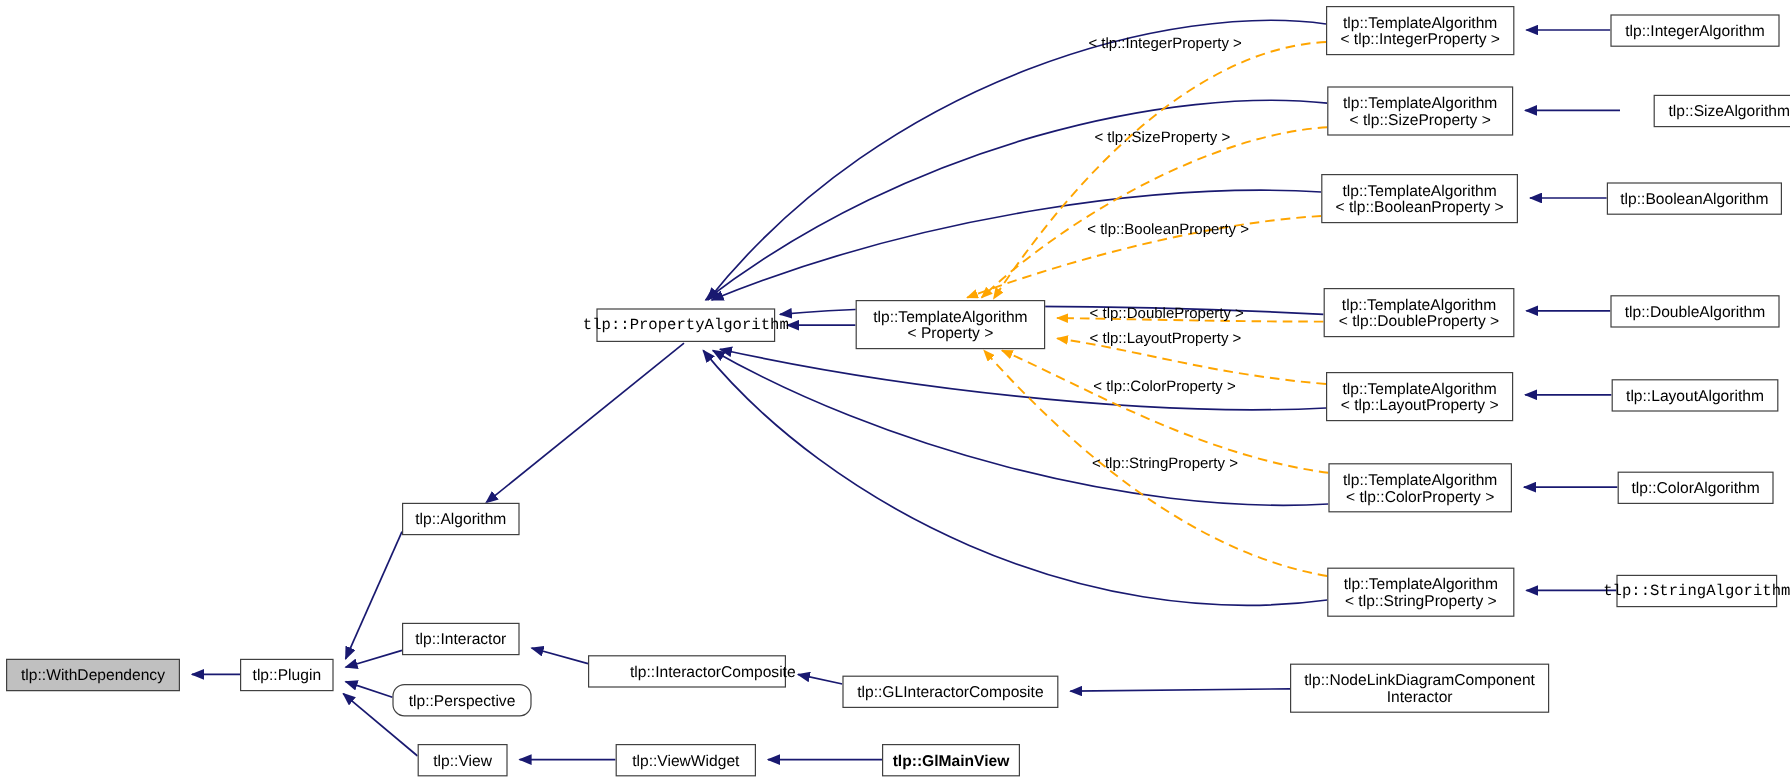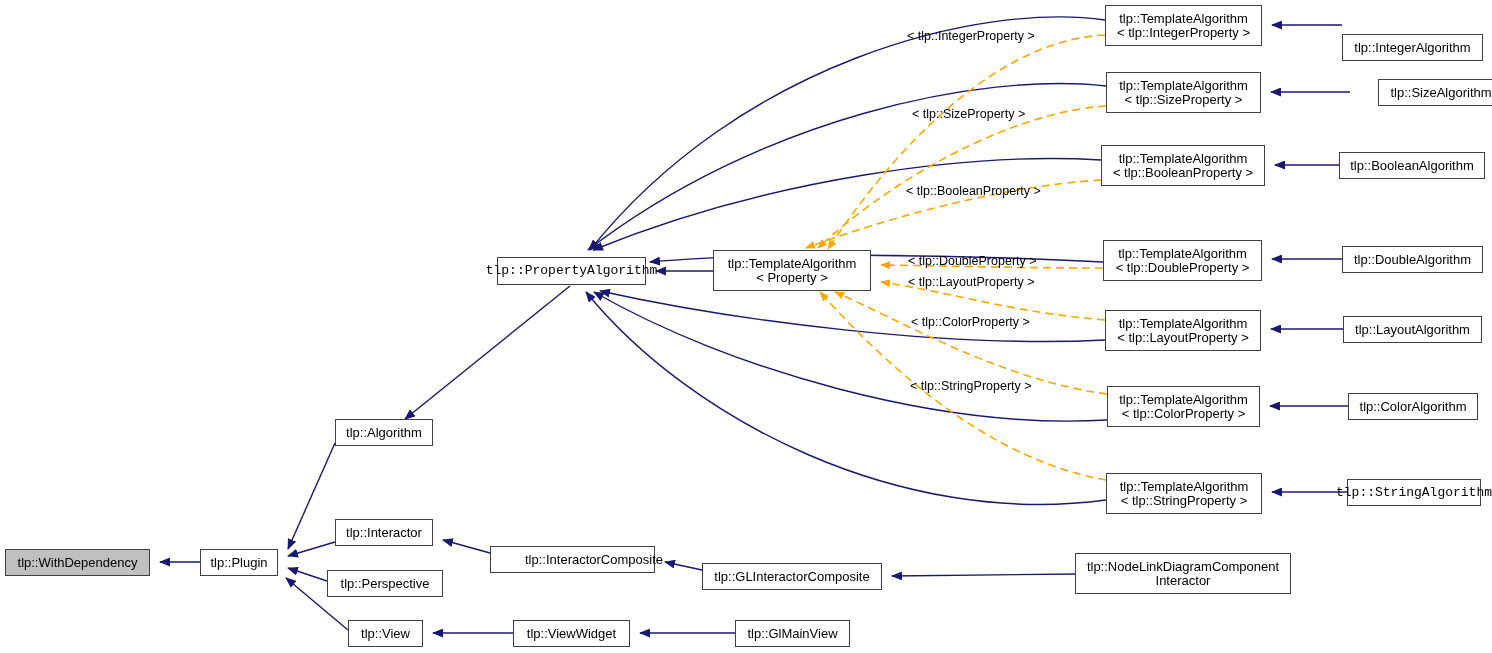--- a/index.html
+++ b/index.html
@@ -107,37 +107,37 @@
         <path d="M 1107,394 C 1000,380 900,320 835,292" fill="none" stroke="#ffa500" stroke-width="1.6" stroke-dasharray="8,5" marker-end="url(#arrow-template)"></path>
         <path d="M 1106,480 C 990,460 890,370 820,292" fill="none" stroke="#ffa500" stroke-width="1.6" stroke-dasharray="8,5" marker-end="url(#arrow-template)"></path>
       </g>
   </svg>
 
   <div id="nodes-layer">
       <div class="node highlight" style="left: 5px; top: 549px; width: 145px; height: 27px;"><span>tlp::WithDependency</span></div>
       <div class="node" style="left: 200px; top: 549px; width: 78px; height: 27px;"><span>tlp::Plugin</span></div>
       <div class="node" style="left: 335px; top: 419px; width: 98px; height: 27px;"><span>tlp::Algorithm</span></div>
       <div class="node" style="left: 335px; top: 519px; width: 98px; height: 27px;"><span>tlp::Interactor</span></div>
-      <div class="node" style="left: 327px; top: 570px; width: 116px; height: 27px;"><span>tlp::Perspective</span></div>
+      <div class="node" style="left: 327px; top: 570px; width: 116px; height: 27px; border-radius: 10px;"><span>tlp::Perspective</span></div>
       <div class="node" style="left: 348px; top: 620px; width: 75px; height: 27px;"><span>tlp::View</span></div>
       <div class="node" style="left: 497px; top: 257px; width: 149px; height: 28px; font-family: Liberation Mono, monospace;"><span>tlp::PropertyAlgorithm</span></div>
       <div class="node" style="left: 490px; top: 546px; width: 165px; height: 27px; padding-left: 43px;"><span>tlp::InteractorComposite</span></div>
       <div class="node" style="left: 513px; top: 620px; width: 117px; height: 27px;"><span>tlp::ViewWidget</span></div>
       <div class="node" style="left: 713px; top: 250px; width: 158px; height: 41px;"><span>tlp::TemplateAlgorithm</span><span class="line2">&lt; Property &gt;</span></div>
       <div class="node" style="left: 702px; top: 563px; width: 180px; height: 27px;"><span>tlp::GLInteractorComposite</span></div>
-      <div class="node" style="left: 735px; top: 620px; width: 115px; height: 27px;"><span>tlp::GlMainView</span></div>
+      <div class="node" style="left: 735px; top: 620px; width: 115px; height: 27px; font-weight: bold;"><span>tlp::GlMainView</span></div>
       <div class="node" style="left: 1105px; top: 5px; width: 157px; height: 41px;"><span>tlp::TemplateAlgorithm</span><span class="line2">&lt; tlp::IntegerProperty &gt;</span></div>
       <div class="node" style="left: 1106px; top: 72px; width: 155px; height: 41px;"><span>tlp::TemplateAlgorithm</span><span class="line2">&lt; tlp::SizeProperty &gt;</span></div>
       <div class="node" style="left: 1101px; top: 145px; width: 164px; height: 41px;"><span>tlp::TemplateAlgorithm</span><span class="line2">&lt; tlp::BooleanProperty &gt;</span></div>
       <div class="node" style="left: 1103px; top: 240px; width: 159px; height: 41px;"><span>tlp::TemplateAlgorithm</span><span class="line2">&lt; tlp::DoubleProperty &gt;</span></div>
       <div class="node" style="left: 1105px; top: 310px; width: 156px; height: 41px;"><span>tlp::TemplateAlgorithm</span><span class="line2">&lt; tlp::LayoutProperty &gt;</span></div>
       <div class="node" style="left: 1107px; top: 386px; width: 153px; height: 41px;"><span>tlp::TemplateAlgorithm</span><span class="line2">&lt; tlp::ColorProperty &gt;</span></div>
       <div class="node" style="left: 1106px; top: 473px; width: 156px; height: 41px;"><span>tlp::TemplateAlgorithm</span><span class="line2">&lt; tlp::StringProperty &gt;</span></div>
       <div class="node" style="left: 1075px; top: 553px; width: 216px; height: 41px;"><span>tlp::NodeLinkDiagramComponent</span><span class="line2">Interactor</span></div>
-      <div class="node" style="left: 1342px; top: 12px; width: 141px; height: 27px; margin-top: 22px;"><span>tlp::IntegerAlgorithm</span></div>
+      <div class="node" style="left: 1342px; top: 12px; width: 141px; height: 27px;"><span>tlp::IntegerAlgorithm</span></div>
       <div class="node" style="left: 1378px; top: 79px; width: 126px; height: 27px;"><span>tlp::SizeAlgorithm</span></div>
       <div class="node" style="left: 1339px; top: 152px; width: 146px; height: 27px;"><span>tlp::BooleanAlgorithm</span></div>
       <div class="node" style="left: 1342px; top: 246px; width: 141px; height: 27px;"><span>tlp::DoubleAlgorithm</span></div>
       <div class="node" style="left: 1343px; top: 316px; width: 139px; height: 27px;"><span>tlp::LayoutAlgorithm</span></div>
       <div class="node" style="left: 1348px; top: 393px; width: 130px; height: 27px;"><span>tlp::ColorAlgorithm</span></div>
       <div class="node" style="left: 1347px; top: 479px; width: 134px; height: 27px; font-family: Liberation Mono, monospace;"><span>tlp::StringAlgorithm</span></div>
     </div>
   <div id="labels-layer">
       <div class="edge-label" style="left: 907px; top: 29px;">&lt; tlp::IntegerProperty &gt;</div>
       <div class="edge-label" style="left: 912px; top: 107px;">&lt; tlp::SizeProperty &gt;</div>

